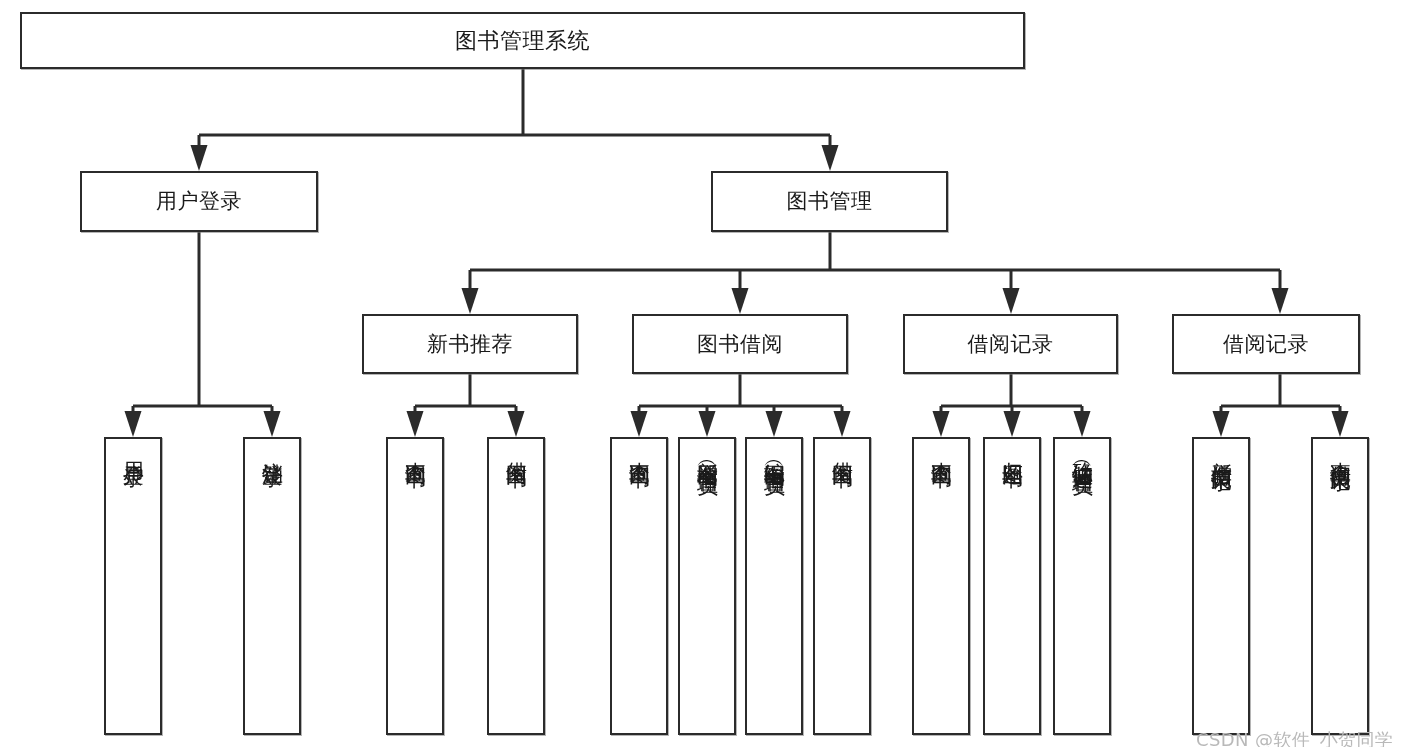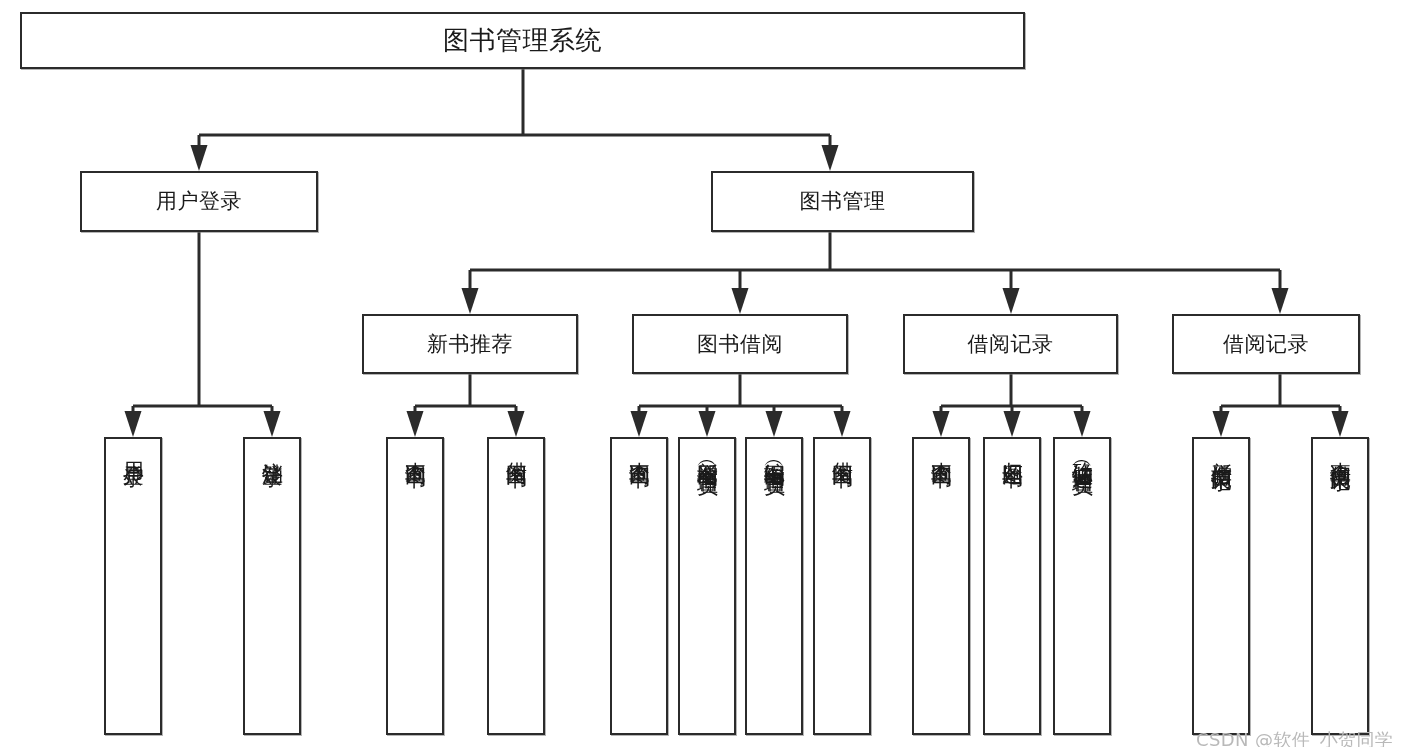--- a/index.html
+++ b/index.html
@@ -54,21 +54,21 @@
     padding-top: 6px;
   }
   .node-box.vertical .node-label {
     writing-mode: vertical-rl;
     text-orientation: upright;
     font-size: 21px;
     letter-spacing: 2px;
     line-height: 1;
   }
   .node-box.root .node-label {
-    font-size: 26px;
+    font-size: 22px;
   }
   .watermark {
     position: absolute;
     color: #b9b9b9;
     font-size: 18px;
     white-space: nowrap;
     pointer-events: none;
     letter-spacing: 0.4px;
   }
 </style>
@@ -146,21 +146,21 @@
       </g>
     </svg>
 
   <div id="node-layer">
       <div class="node-box horizontal root" style="left: 20px; top: 12px; width: 1005px; height: 57px;">
         <div class="node-label">图书管理系统</div>
       </div>
       <div class="node-box horizontal" style="left: 80px; top: 171px; width: 238px; height: 61px;">
         <div class="node-label">用户登录</div>
       </div>
-      <div class="node-box horizontal" style="left: 711px; top: 171px; width: 263px; height: 61px;">
+      <div class="node-box horizontal" style="left: 711px; top: 171px; width: 237px; height: 61px;">
         <div class="node-label">图书管理</div>
       </div>
       <div class="node-box horizontal" style="left: 362px; top: 314px; width: 216px; height: 60px;">
         <div class="node-label">新书推荐</div>
       </div>
       <div class="node-box horizontal" style="left: 632px; top: 314px; width: 216px; height: 60px;">
         <div class="node-label">图书借阅</div>
       </div>
       <div class="node-box horizontal" style="left: 903px; top: 314px; width: 215px; height: 60px;">
         <div class="node-label">借阅记录</div>

